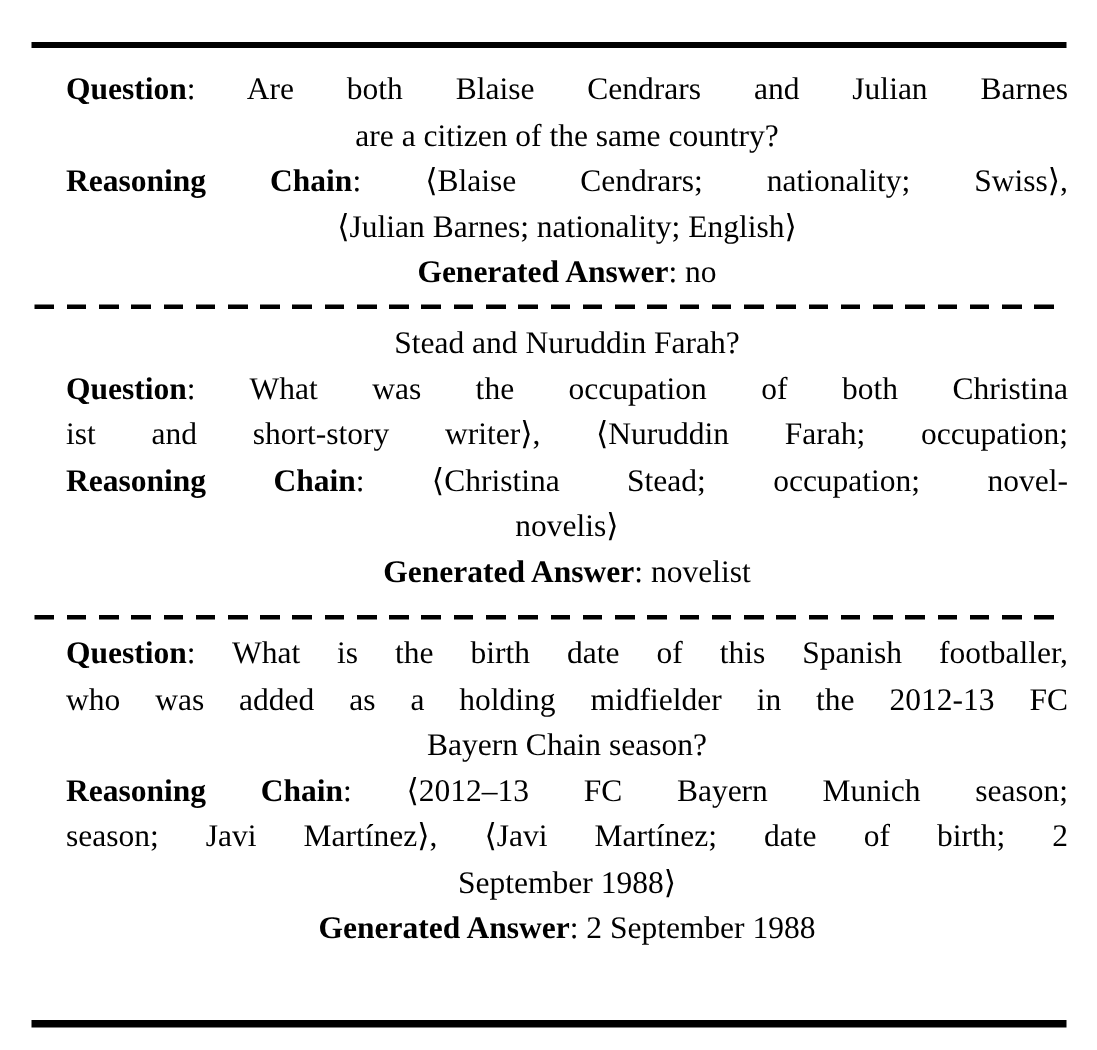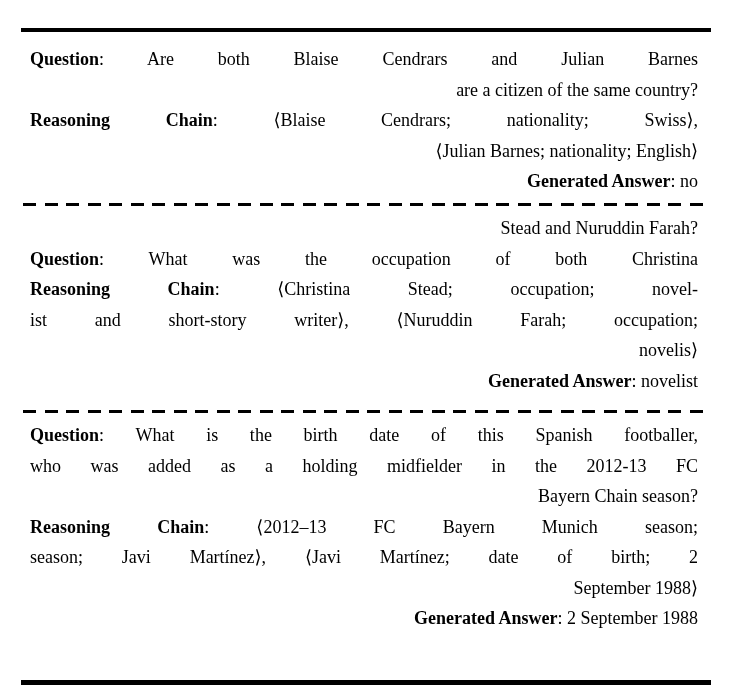--- a/index.html
+++ b/index.html
@@ -30,33 +30,33 @@
     left: 23px;
     width: 686px;
     height: 2.5px;
     background: repeating-linear-gradient(to right,
       #000 0, #000 13px, transparent 13px, transparent 21.5px);
   }
   .dashed.d1 { top: 203px; }
   .dashed.d2 { top: 410px; }
   .section {
     position: absolute;
-    left: 30px;
+    left: 44px;
     width: 668px;
-    font-size: 18px;
+    font-size: 21px;
     line-height: 30.5px;
     font-weight: 400;
     letter-spacing: 0;
   }
   .section.s1 { top: 44px; }
   .section.s2 { top: 213px; }
   .section.s3 { top: 420px; font-family: Liberation Serif, serif; }
   .line {
     white-space: normal;
-    text-align: right;
+    text-align: center;
   }
   .line.j {
     text-align: justify;
     text-align-last: justify;
   }
   .lbl {
     font-weight: 700;
   }
 </style>
 </head>
@@ -72,22 +72,22 @@
     <div class="line j"><span class="lbl">Reasoning Chain</span><span>: ⟨Blaise Cendrars; nationality; Swiss⟩,</span></div>
     <div class="line"><span>⟨Julian Barnes; nationality; English⟩</span></div>
     <div class="line"><span class="lbl">Generated Answer</span><span>: no</span></div>
   </div>
 
   <div class="dashed d1"></div>
 
   <div class="section s2">
     <div class="line"><span>Stead and Nuruddin Farah?</span></div>
     <div class="line j"><span class="lbl">Question</span><span>: What was the occupation of both Christina</span></div>
+    <div class="line j"><span>ist and short-story writer⟩, ⟨Nuruddin Farah; occupation;</span></div>
     <div class="line j"><span class="lbl">Reasoning Chain</span><span>: ⟨Christina Stead; occupation; novel-</span></div>
-    <div class="line j"><span>ist and short-story writer⟩, ⟨Nuruddin Farah; occupation;</span></div>
     <div class="line"><span>novelis⟩</span></div>
     <div class="line"><span class="lbl">Generated Answer</span><span>: novelist</span></div>
   </div>
 
   <div class="dashed d2"></div>
 
   <div class="section s3">
     <div class="line j"><span class="lbl">Question</span><span>: What is the birth date of this Spanish footballer,</span></div>
     <div class="line j"><span>who was added as a holding midfielder in the 2012-13 FC</span></div>
     <div class="line"><span>Bayern Chain season?</span></div>

